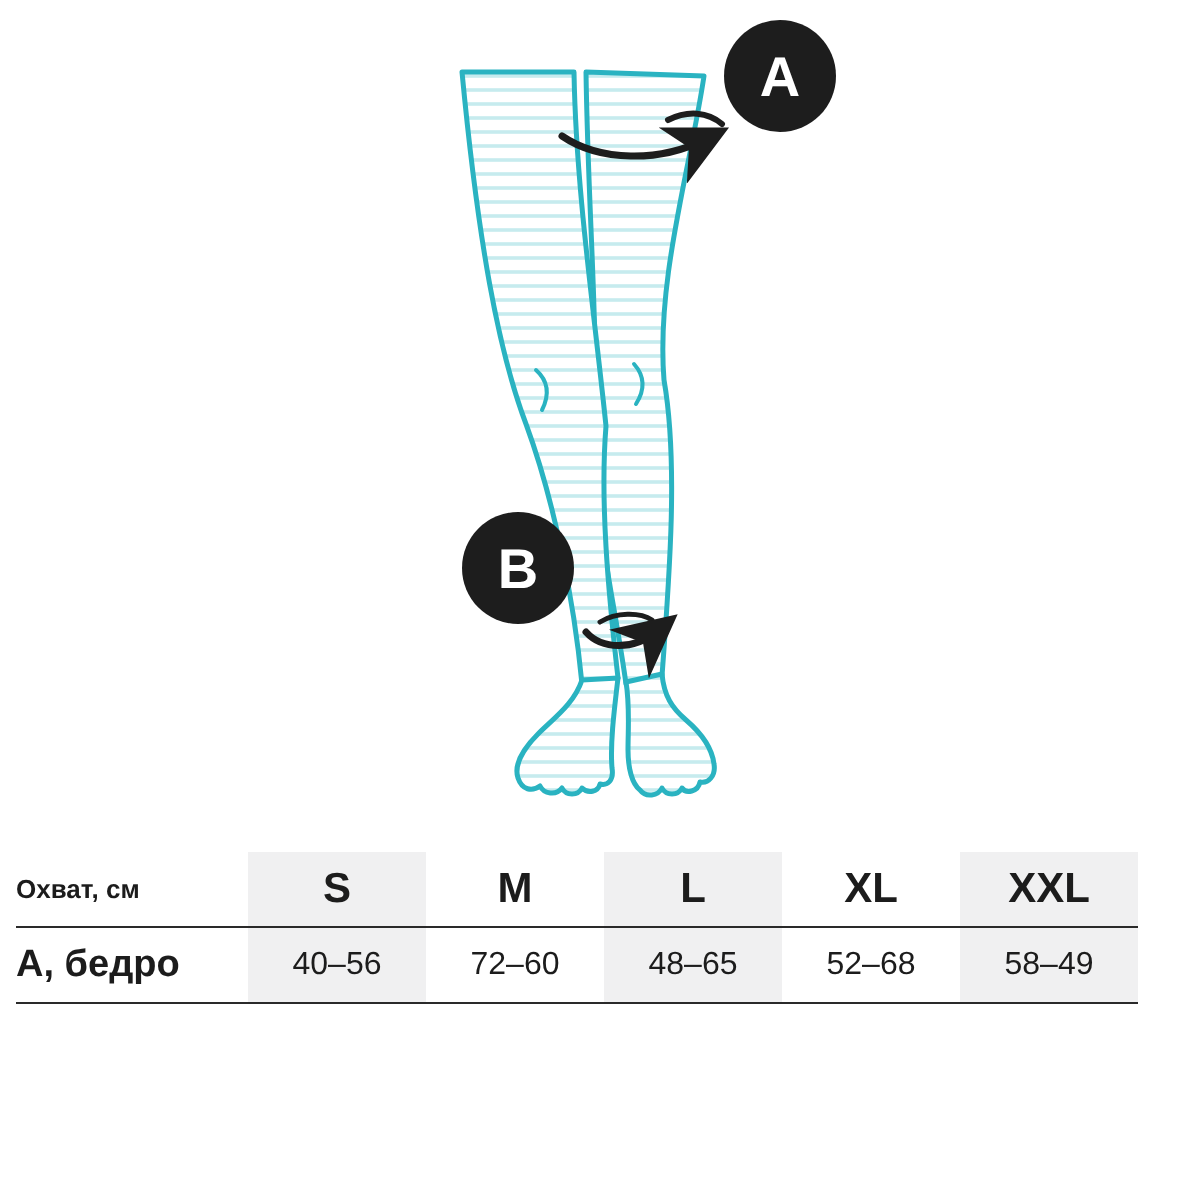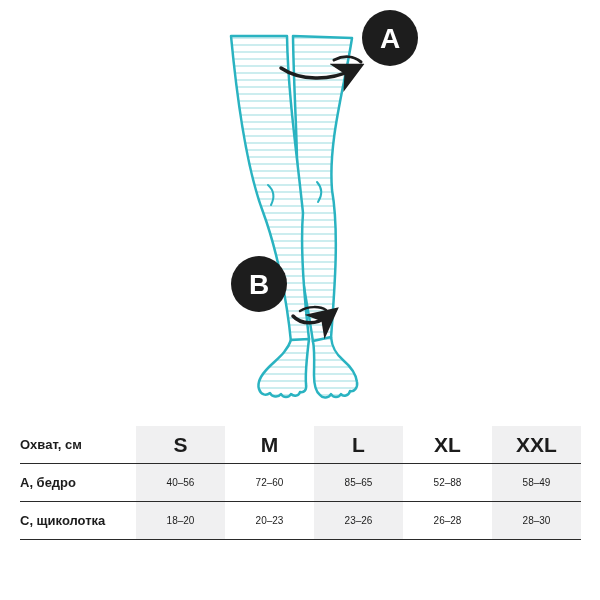--- a/index.html
+++ b/index.html
@@ -4,31 +4,31 @@
 <style>
   html,body{margin:0;padding:0;}
   body{
     width:600px;height:600px;background:#ffffff;
     font-family:"Liberation Sans",sans-serif;color:#1c1c1c;
     overflow:hidden;
   }
   .diagram-wrap{width:600px;height:420px;position:relative;}
   svg text{font-family:"Liberation Sans",sans-serif;}
   .size-table{
-    width:560px;margin:6px 20px 0 20px;border-collapse:collapse;table-layout:fixed;
+    width:560px;margin:6px 20px 0 8px;border-collapse:collapse;table-layout:fixed;
   }
   .size-table th,.size-table td{
     height:37px;vertical-align:middle;text-align:center;padding:0;
     border-bottom:1.5px solid #2a2a2a;
   }
-  .size-table .label-col{width:116px;text-align:left;font-weight:bold;font-size:13px;}
+  .size-table .label-col{width:116px;text-align:left;font-weight:bold;font-size:19px;}
   .size-table .size-col{width:89px;}
   .size-table thead th.size-col{font-size:21px;font-weight:bold;}
   .size-table thead th.label-col{font-size:13px;}
-  .size-table tbody td{font-size:10px;font-weight:normal;}
+  .size-table tbody td{font-size:16px;font-weight:normal;}
   .size-table tbody td.label-col{font-weight:bold;}
   .shade{background:#f0f0f1;}
 </style>
 </head>
 <body>
 
 <div class="diagram-wrap">
   <svg width="600" height="420" viewBox="0 0 600 420">
     <defs>
       <pattern id="knit" width="12" height="7" patternUnits="userSpaceOnUse">
@@ -74,26 +74,18 @@
       <th class="size-col shade">L</th>
       <th class="size-col">XL</th>
       <th class="size-col shade">XXL</th>
     </tr>
   </thead>
   <tbody>
     <tr>
       <td class="label-col">А, бедро</td>
       <td class="shade">40–56</td>
       <td>72–60</td>
-      <td class="shade">85–65</td>
-      <td>52–88</td>
+      <td class="shade">48–65</td>
+      <td>52–68</td>
       <td class="shade">58–49</td>
-    </tr>
-    <tr>
-      <td class="label-col">С, щиколотка</td>
-      <td class="shade">18–20</td>
-      <td>20–23</td>
-      <td class="shade">23–26</td>
-      <td>26–28</td>
-      <td class="shade">28–30</td>
     </tr>
   </tbody>
 </table>
 
 </body></html>

